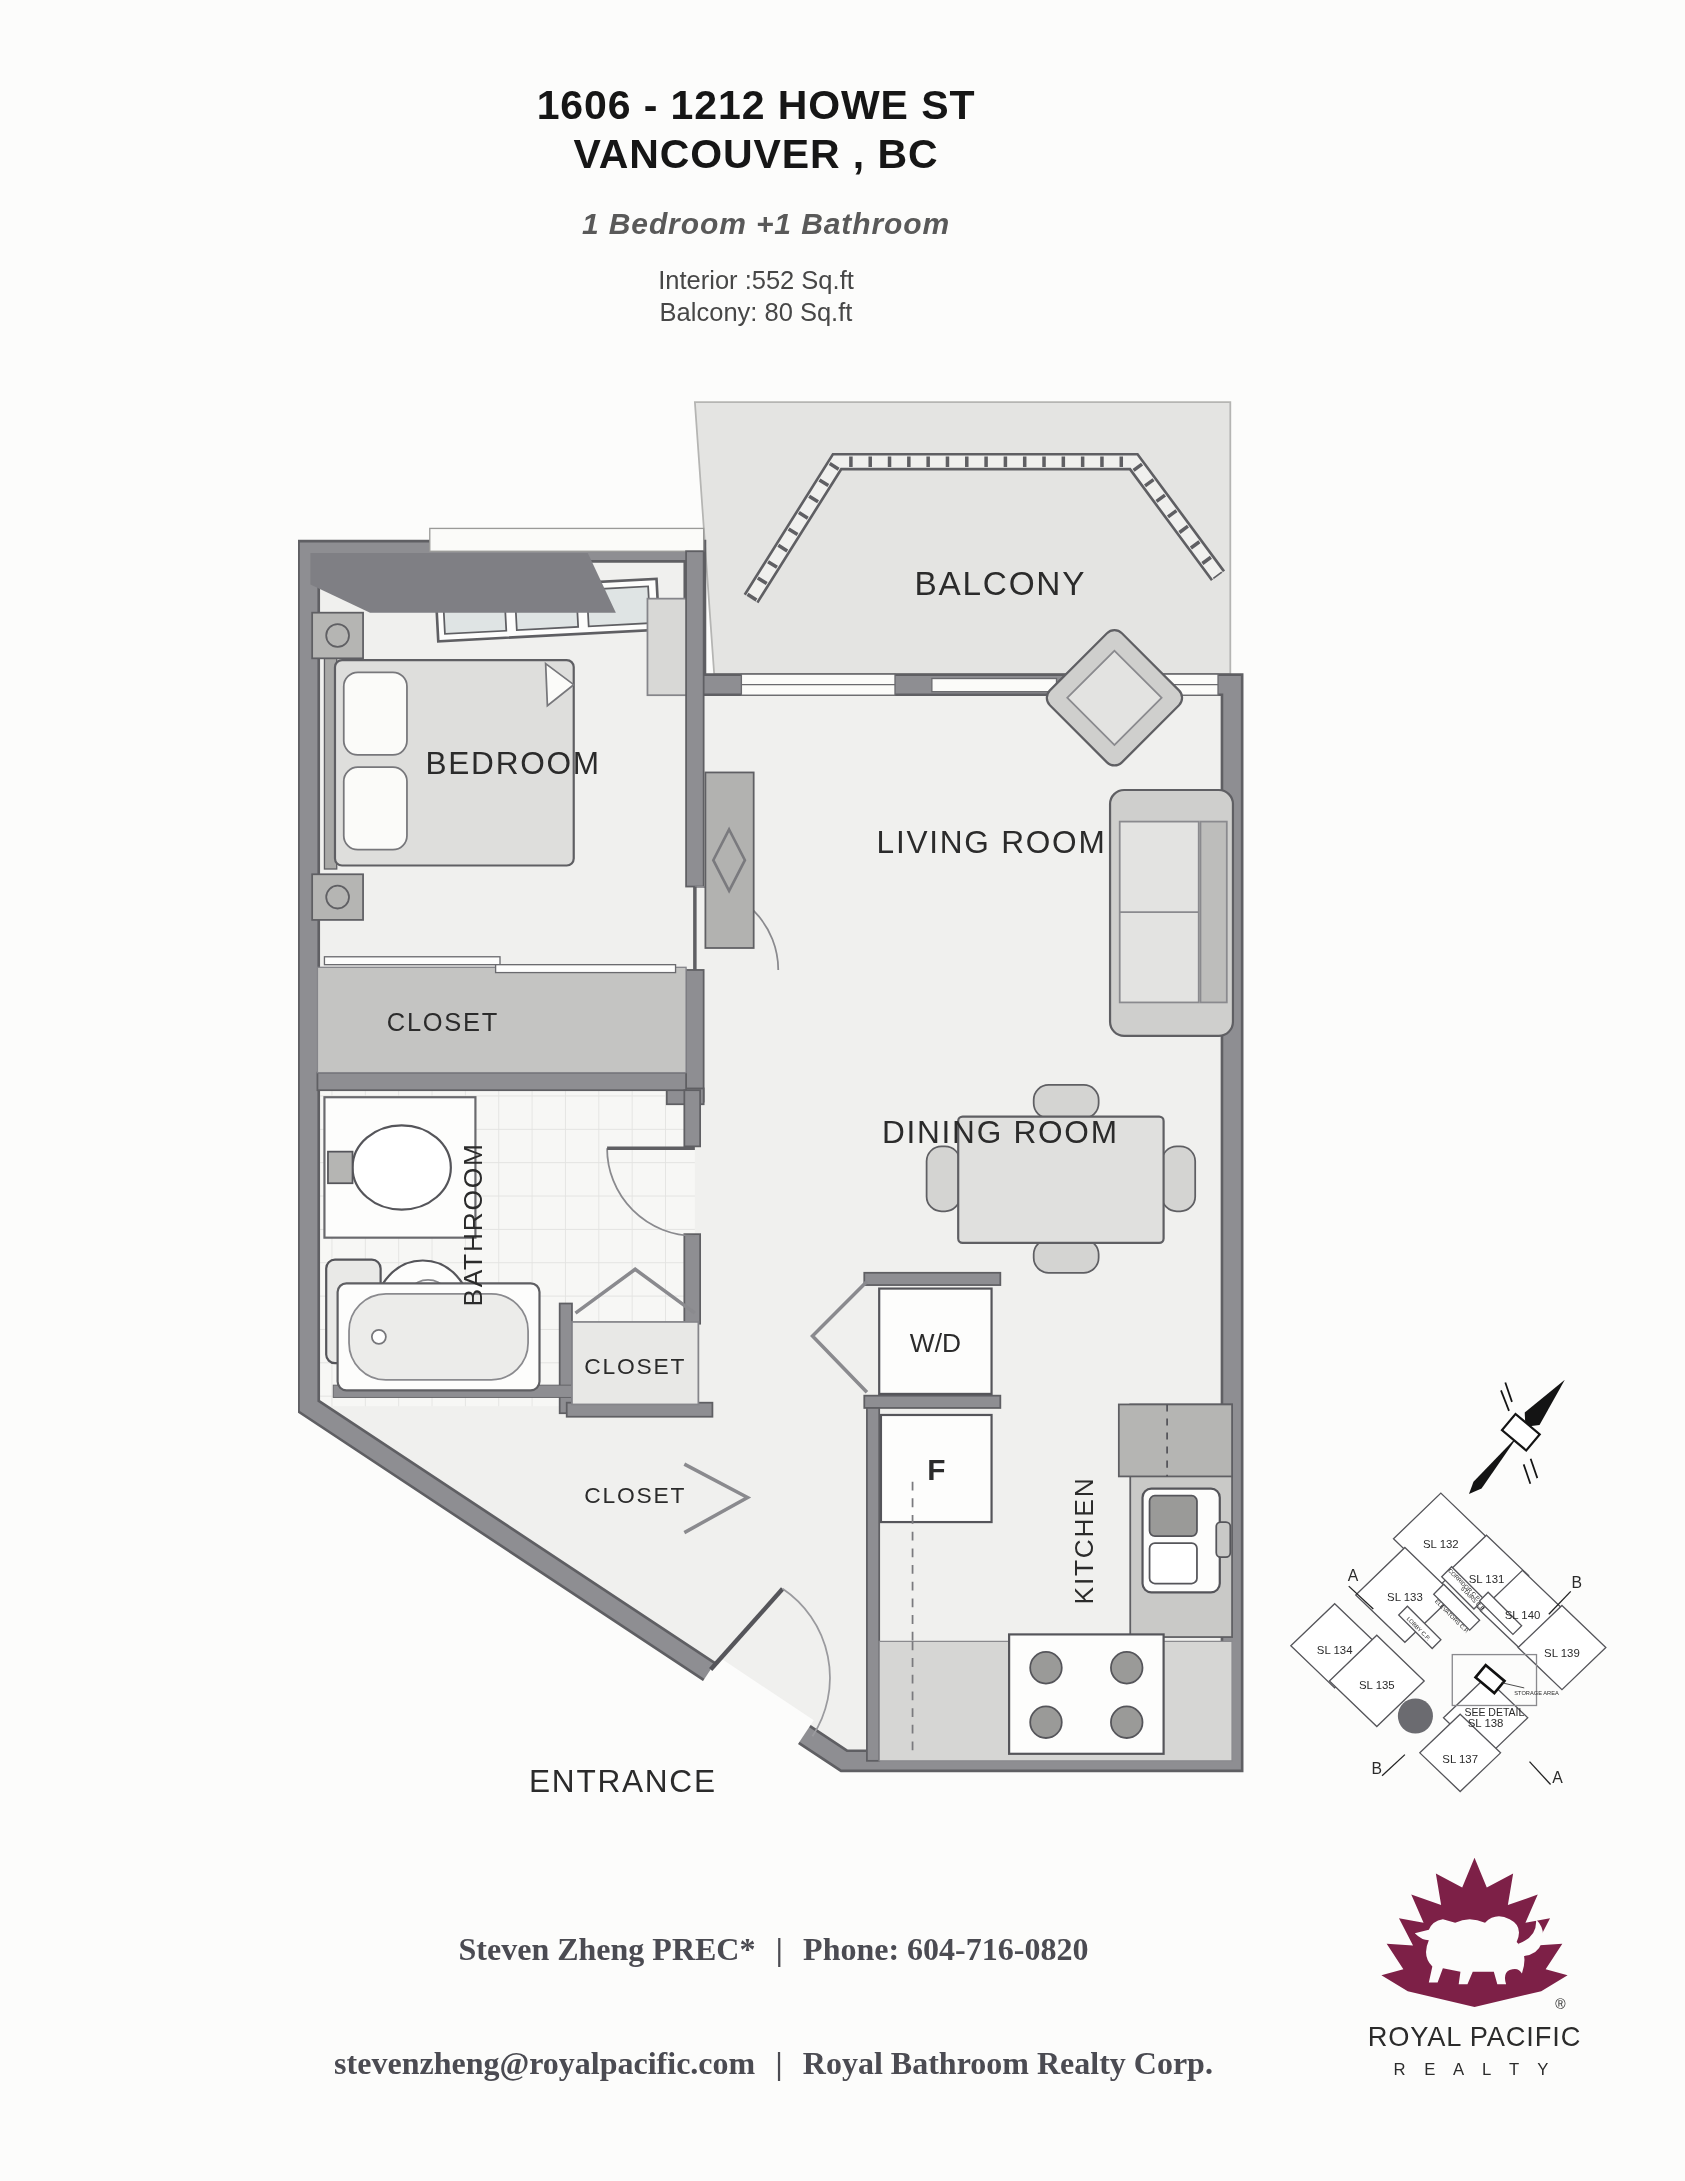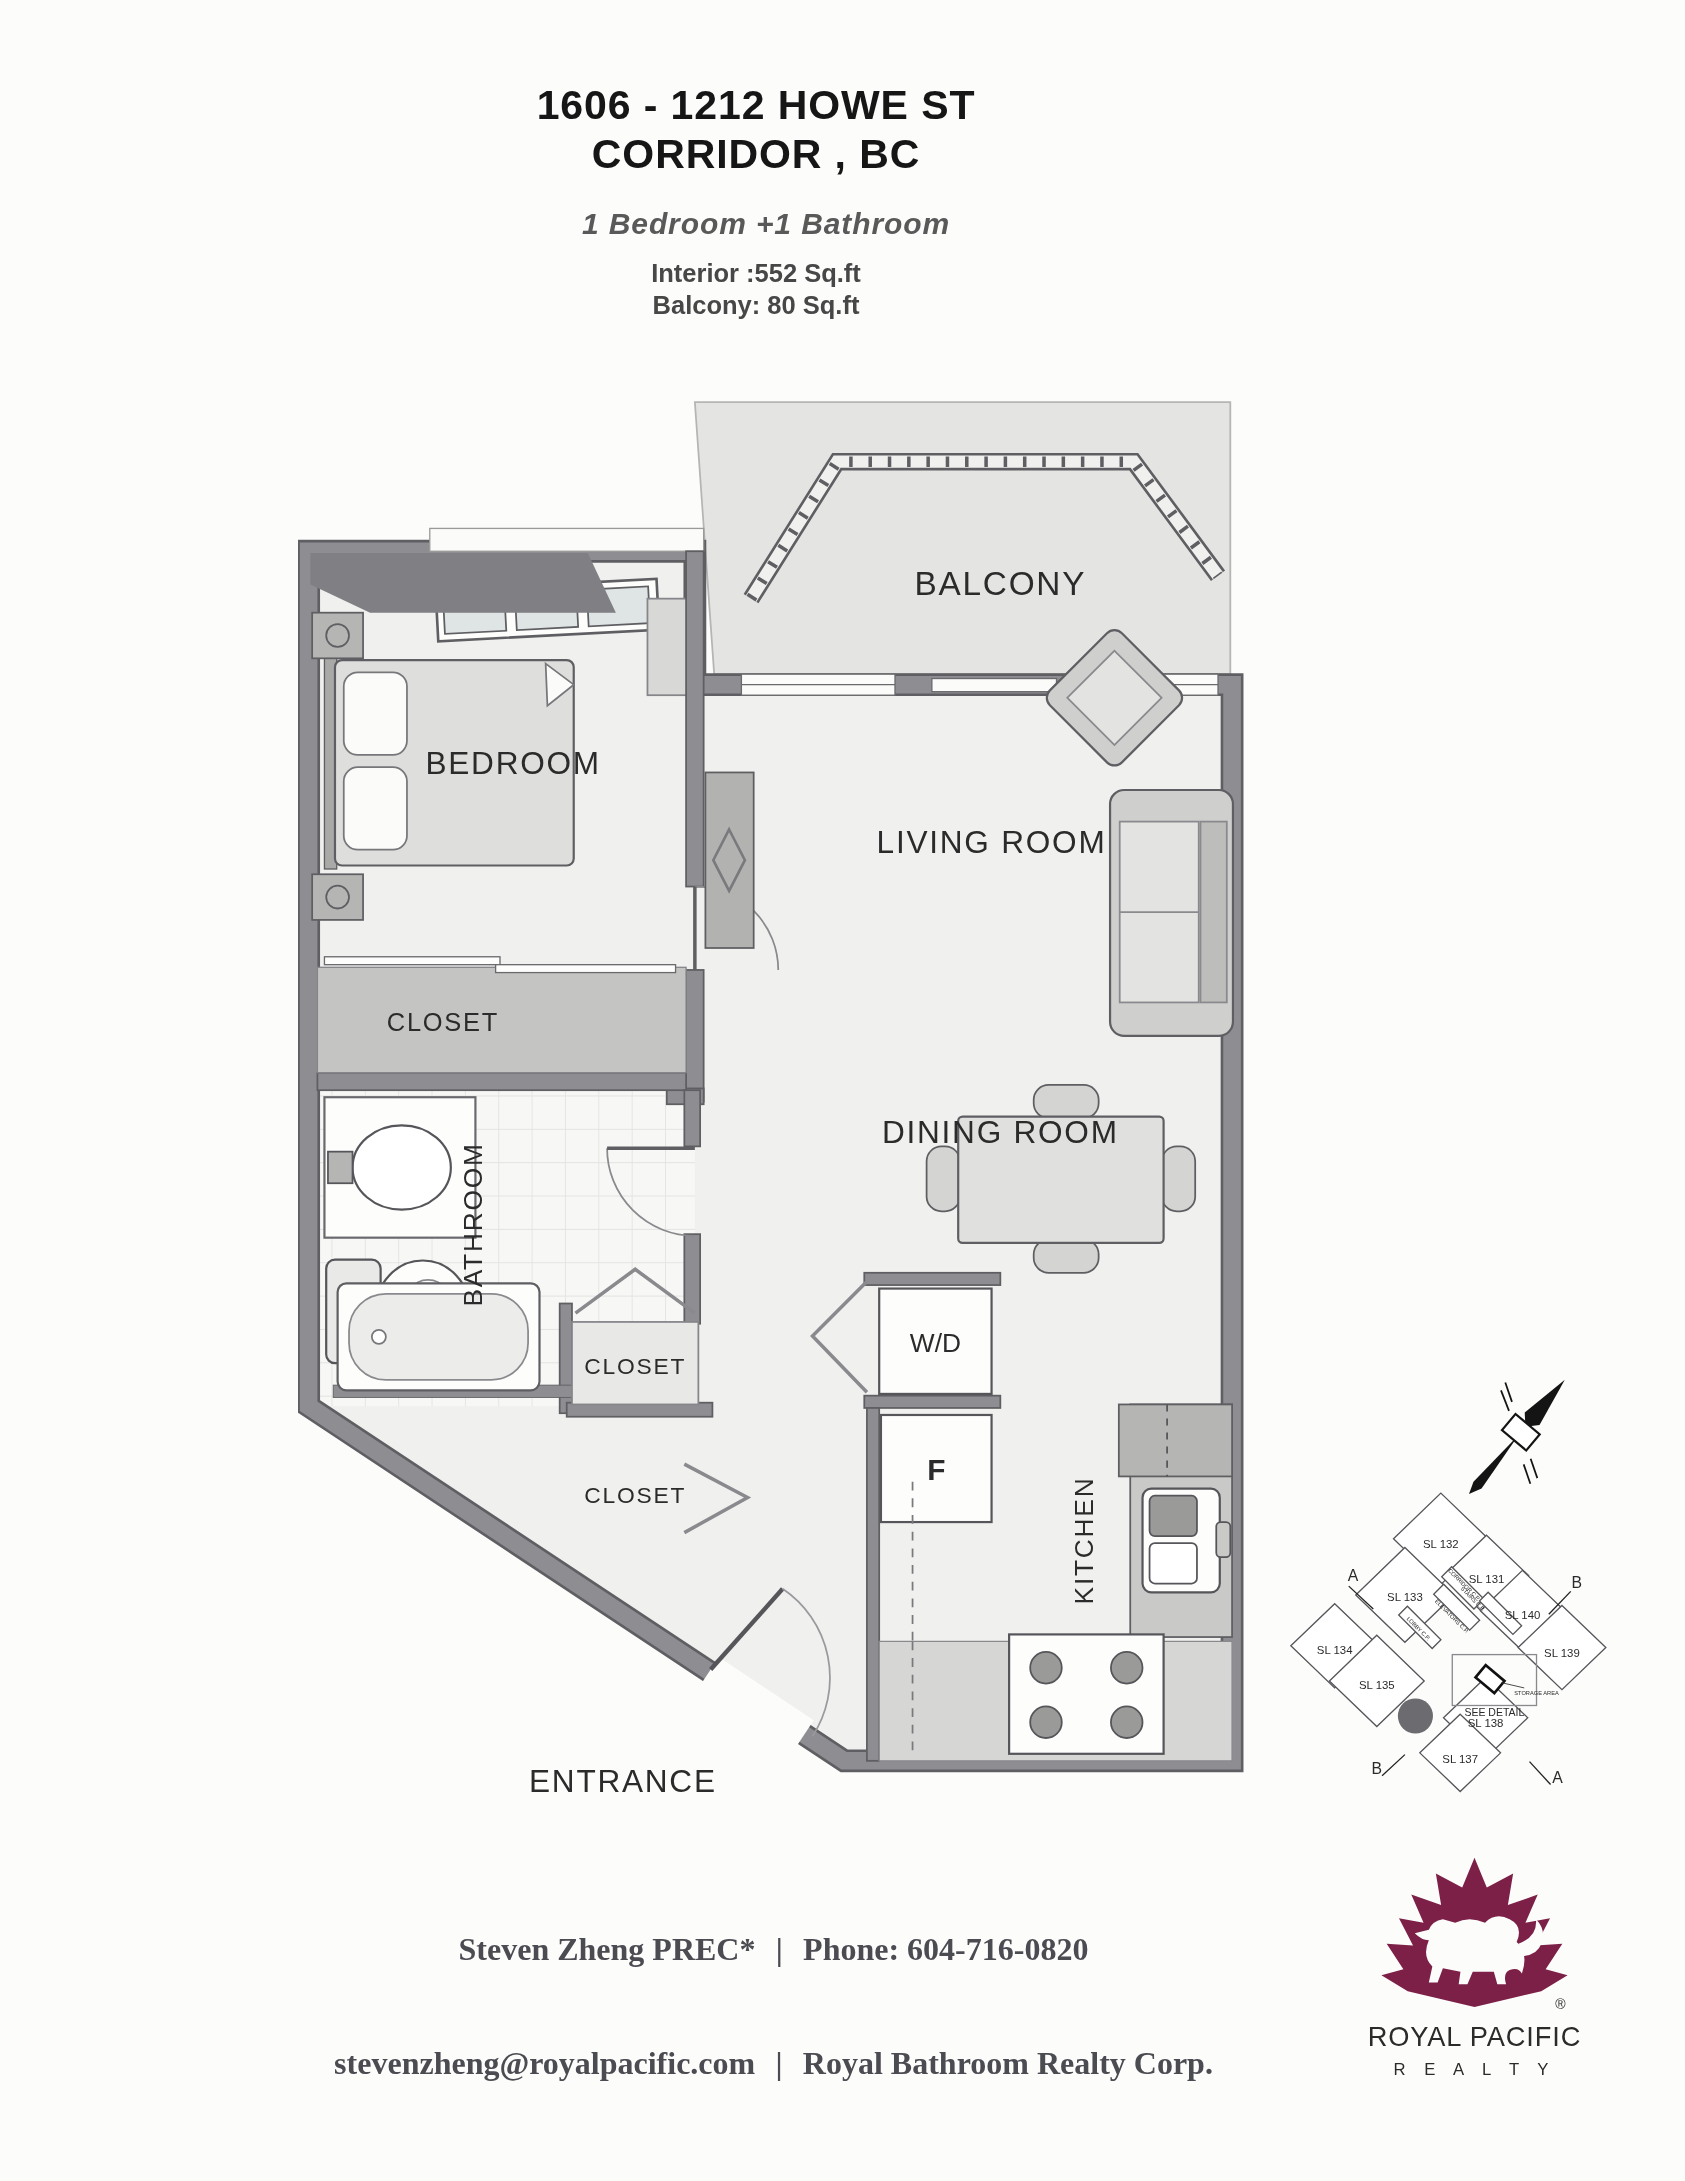--- a/index.html
+++ b/index.html
@@ -6,35 +6,35 @@
   body{
     width:1685px;height:2181px;position:relative;
     background:#fcfcfb;
     font-family:"Liberation Sans", sans-serif;
     color:#2b2b2b;overflow:hidden;
   }
   .abs{position:absolute;}
   .header{left:0;top:81px;width:1512px;text-align:center;}
   .title{font-size:41px;font-weight:bold;color:#161616;line-height:49px;letter-spacing:0.9px;}
   .subtitle{margin-top:28px;font-size:30px;font-weight:bold;font-style:italic;color:#595959;letter-spacing:0.9px;padding-left:20px;}
-  .sqft{margin-top:16px;font-size:25.5px;color:#474747;line-height:32px;font-weight:bold;}
+  .sqft{margin-top:23px;font-size:25.5px;color:#474747;line-height:32px;}
   .footer-line{left:282px;width:983px;text-align:center;
     font-family:"Liberation Serif", serif;font-weight:bold;color:#4b4b52;font-size:32px;}
   .footer-line .sep{margin:0 12.3px;font-weight:bold;}
   svg text{font-family:"Liberation Sans", sans-serif;fill:#2b2b2b;}
   svg .lbl{letter-spacing:2px;}
   .logo-box{left:1341px;top:1833px;width:267px;height:290px;}
 </style>
 </head>
 <body>
 
 <div class="abs header">
   <div class="title">
     <div>1606 - 1212 HOWE ST</div>
-    <div>CORRIDOR , BC</div>
+    <div>VANCOUVER , BC</div>
   </div>
   <div class="subtitle">1 Bedroom +1 Bathroom</div>
   <div class="sqft">
     <div>Interior :552 Sq.ft</div>
     <div>Balcony: 80 Sq.ft</div>
   </div>
 </div>
 
 <svg class="abs" style="left:298px;top:395px" width="957" height="1422" viewBox="0 0 1090 1620">
   <defs>

